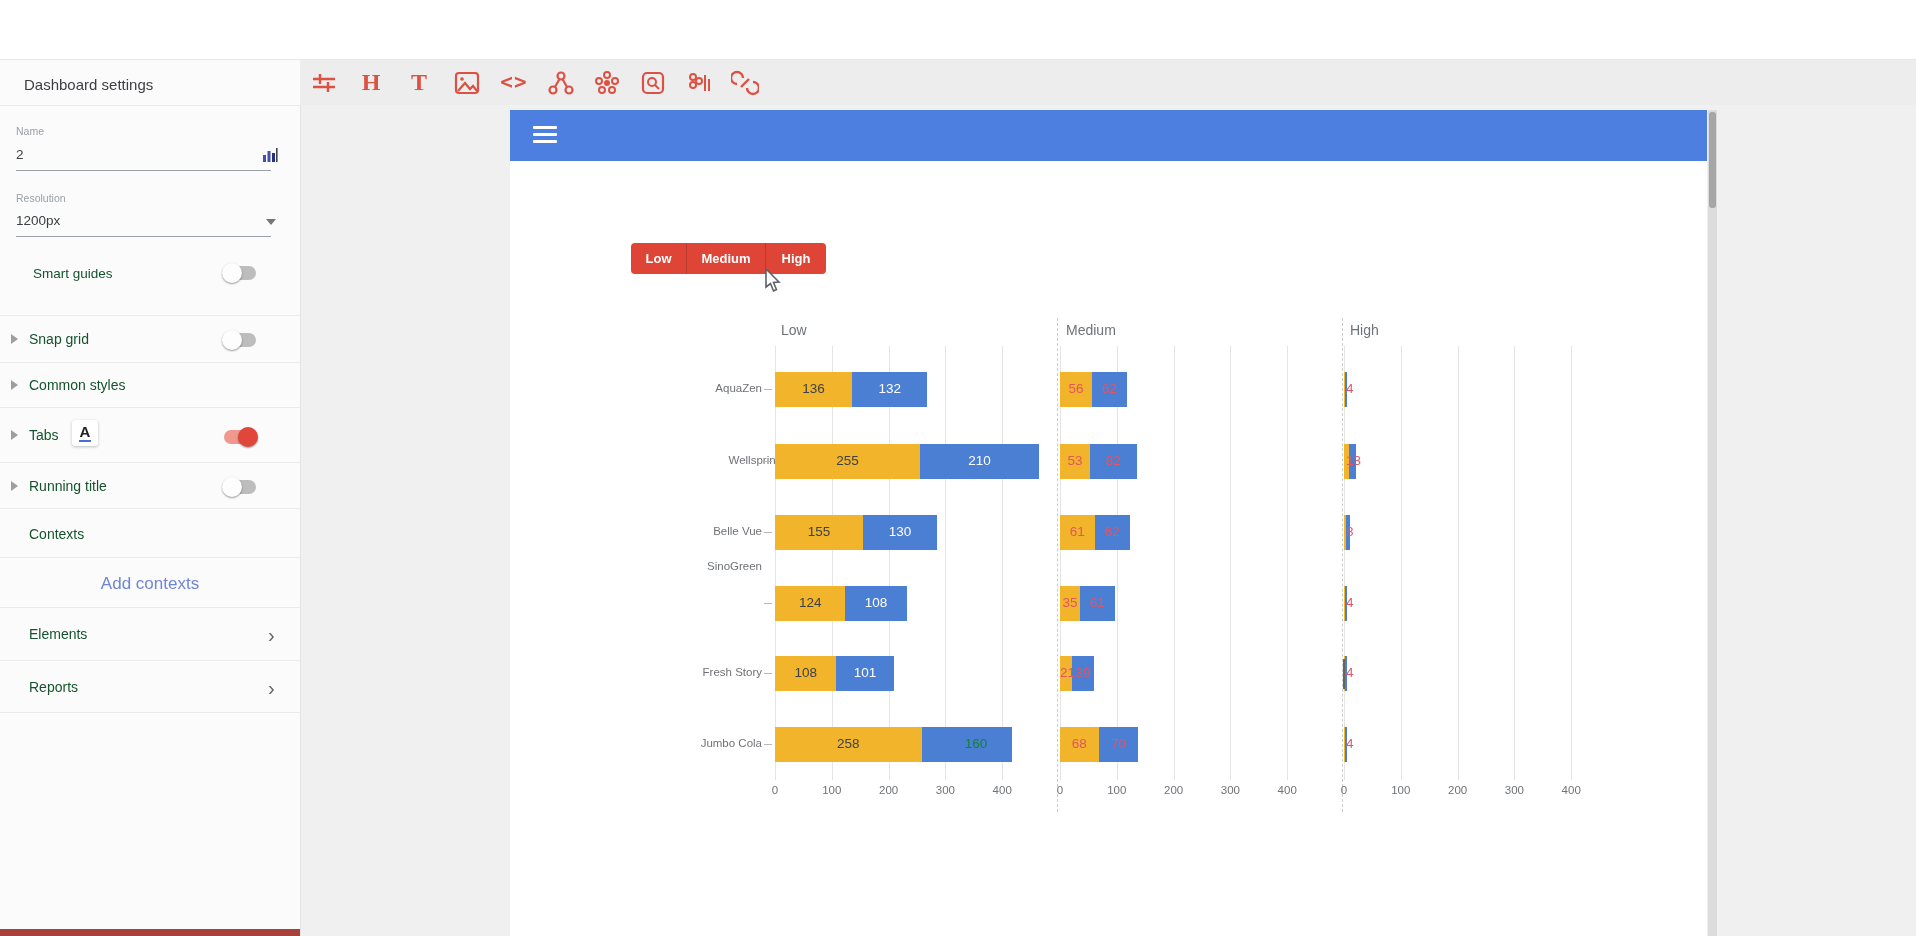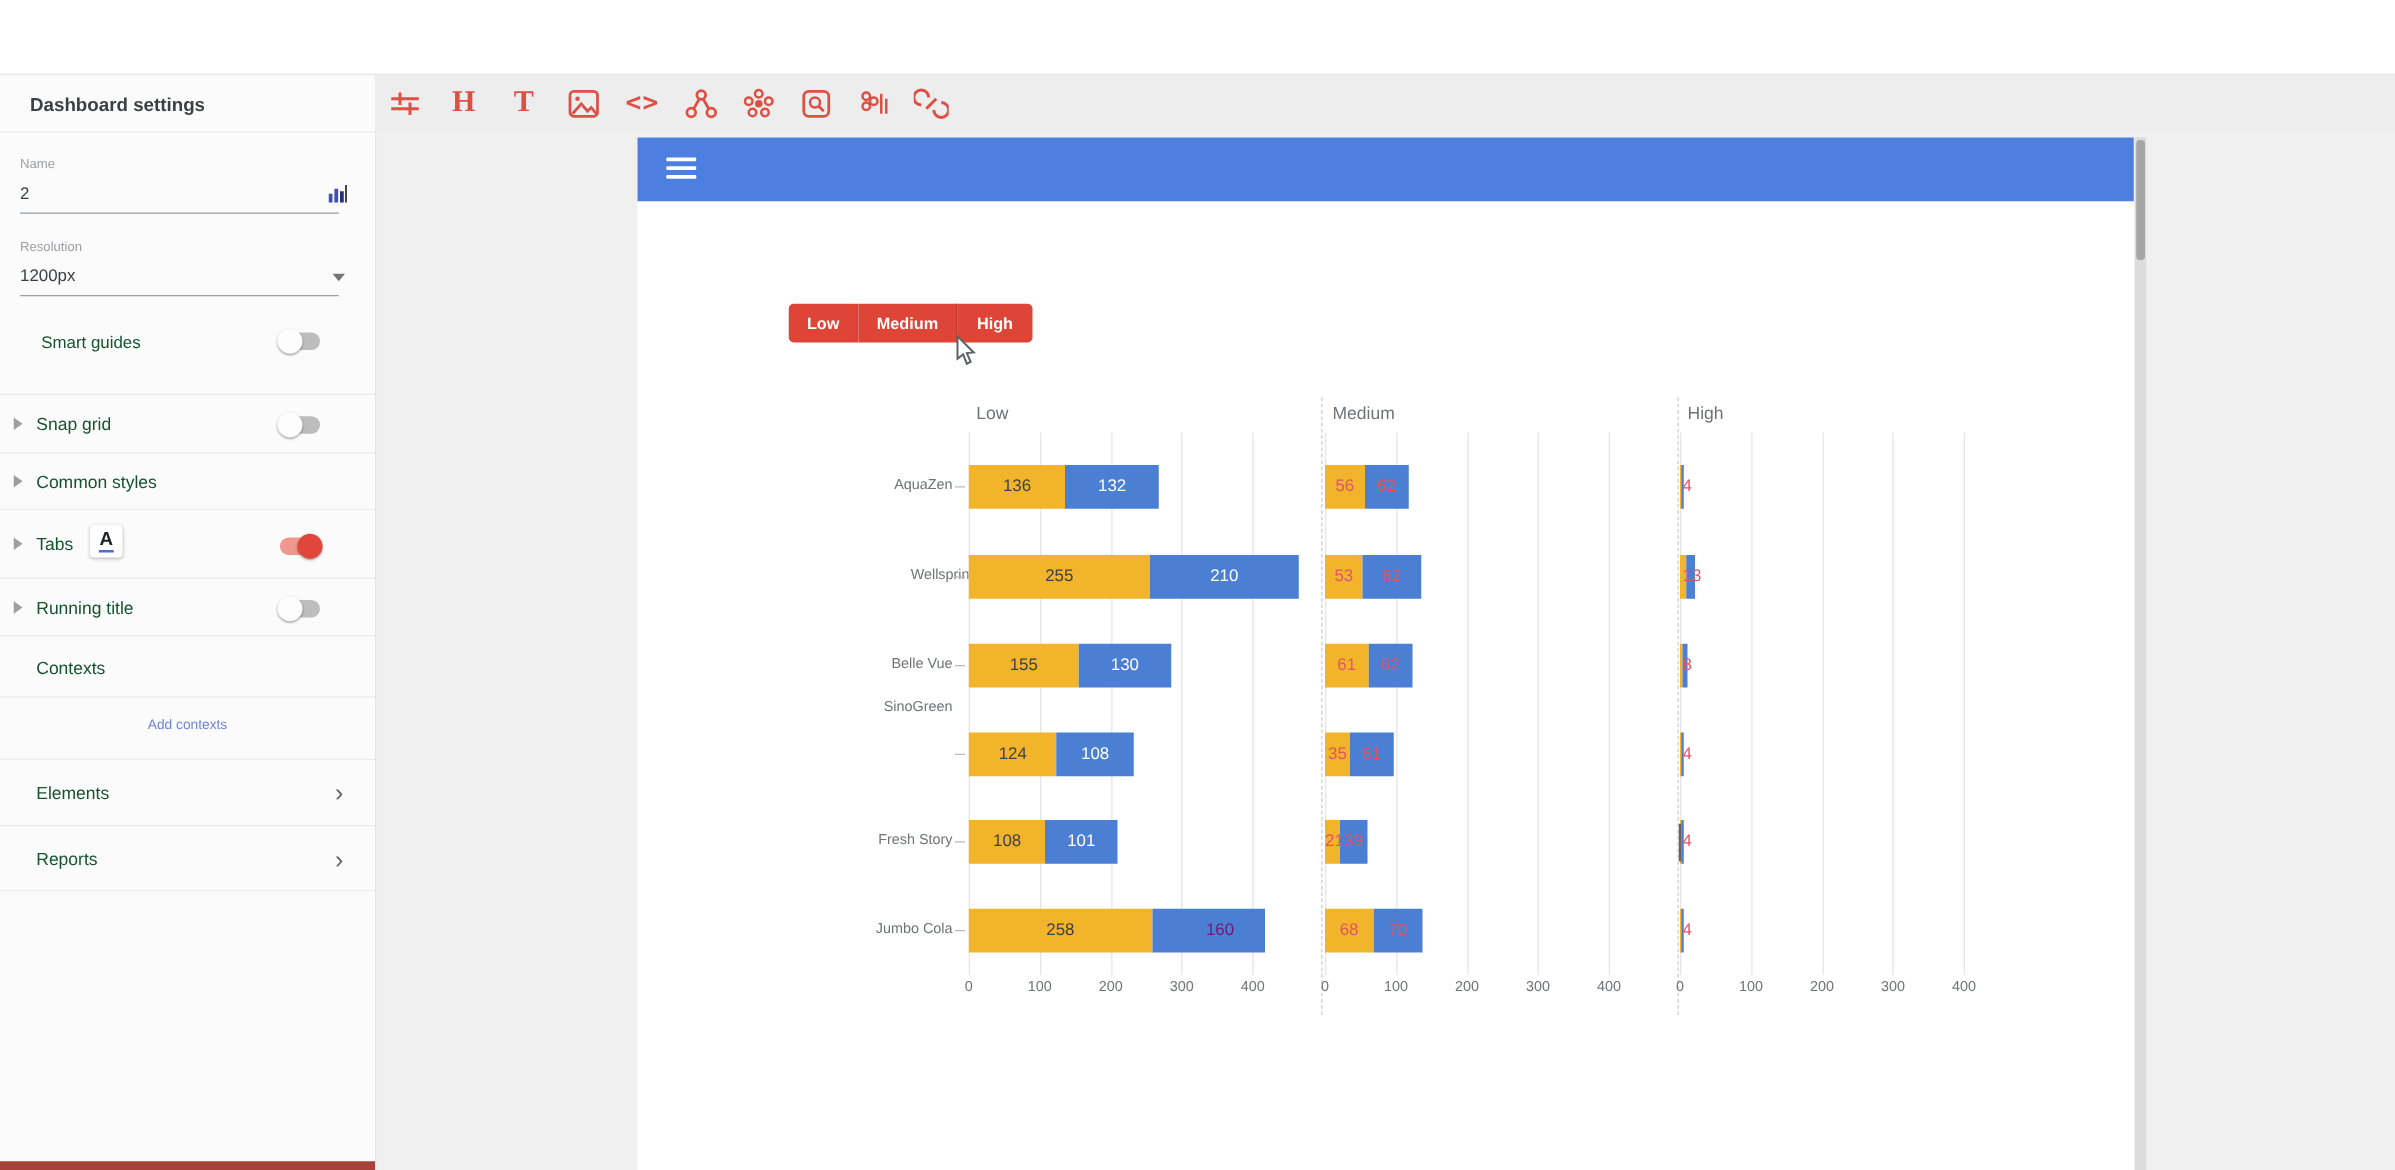--- a/index.html
+++ b/index.html
@@ -8,38 +8,38 @@
   .abs{position:absolute;}
   
   .topbar{left:0;top:0;width:1916px;height:59px;background:#ffffff;border-bottom:1px solid #e7e7e7;z-index:5;}
   .brand{left:52px;top:17px;font-size:21px;font-weight:bold;color:#232140;letter-spacing:.2px;}
   .docnum{left:219px;top:20px;font-size:15px;color:#5f6368;}
   .tb-sep{left:205px;top:14px;width:1px;height:30px;background:#e3e3e3;}
   .view{left:1634px;top:22px;font-size:12.5px;color:#8b8f94;letter-spacing:1.5px;}
   .gicon{color:#8b8f94;}
   
   .sidebar{left:0;top:59px;width:300px;height:877px;background:#fbfbfb;border-right:1px solid #e4e4e4;}
-  .sb-title{left:24px;top:76px;font-size:15px;color:#3d3f42;font-weight:700;}
+  .sb-title{left:24px;top:76px;font-size:15px;color:#3d3f42;font-weight:400;}
   .sb-div{left:0;width:300px;height:1px;background:#ebebeb;}
   .fld-label{left:16px;font-size:10.5px;color:#9aa0a6;}
   .fld-value{left:16px;font-size:13.5px;color:#3c4043;}
   .fld-line{left:16px;width:255px;height:1px;background:#9aa0a6;}
   .row-label{font-size:14px;color:#14532d;}
   .expander{width:0;height:0;border-left:7px solid #9e9e9e;border-top:5px solid transparent;border-bottom:5px solid transparent;}
   .chev{font-size:20px;color:#5f6368;line-height:14px;}
   .toggle{width:36px;height:14px;border-radius:7px;}
   .toggle .track{position:absolute;left:2px;top:0;width:32px;height:14px;border-radius:7px;background:#bdbdbd;}
   .toggle .thumb{position:absolute;top:-3px;width:20px;height:20px;border-radius:50%;background:#fdfdfd;box-shadow:0 1px 2px rgba(0,0,0,.4);}
   .toggle.off .thumb{left:0;}
   .toggle.on .track{background:#f0978e;}
   .toggle.on .thumb{left:16px;background:#e0473a;}
   .a-btn{left:72px;width:26px;height:26px;background:#fff;border-radius:3px;box-shadow:0 1px 3px rgba(0,0,0,.25);
          text-align:center;font-weight:bold;font-size:15px;color:#202124;line-height:24px;}
   .a-btn u{text-decoration:none;border-bottom:2px solid #4a6fd4;padding:0 1px;}
-  .addctx{left:0;width:300px;text-align:center;font-size:11px;color:#6f86d6;}
+  .addctx{left:0;width:300px;text-align:center;font-size:17px;color:#6f86d6;}
   .redstrip{left:0;top:929px;width:300px;height:7px;background:#a8413a;}
   
   .toolbar{left:300px;top:59px;width:1616px;height:46px;background:#ededed;}
   .ticon{top:69px;width:28px;height:28px;color:#dd5144;text-align:center;}
   .ticon svg{display:block;}
   .ticon.txt{font-family:"Liberation Serif","DejaVu Serif",serif;font-size:24px;font-weight:bold;line-height:26px;}
   .ticon.code{font-family:"DejaVu Sans Mono",monospace;font-size:21px;font-weight:bold;line-height:26px;letter-spacing:1px;}
   
   .canvas{left:510px;top:110px;width:1197px;height:826px;background:#ffffff;}
   .tabhead{left:510px;top:110px;width:1197px;height:51px;background:#4c7fe0;}
@@ -295,21 +295,21 @@
       <div class="abs bar" style="left:845.432px;top:586px;width:61.343999999999994px;background:#4a7fd3;"></div>
       <div class="abs vlabel" style="left:775px;top:595px;width:70.43199999999999px;color:#3f4144;">124</div>
       <div class="abs vlabel" style="left:845.432px;top:595px;width:61.343999999999994px;color:#ffffff;">108</div>
       <div class="abs bar" style="left:775px;top:656px;width:61.343999999999994px;background:#f1b42a;"></div>
       <div class="abs bar" style="left:836.344px;top:656px;width:57.367999999999995px;background:#4a7fd3;"></div>
       <div class="abs vlabel" style="left:775px;top:665px;width:61.343999999999994px;color:#3f4144;">108</div>
       <div class="abs vlabel" style="left:836.344px;top:665px;width:57.367999999999995px;color:#ffffff;">101</div>
       <div class="abs bar" style="left:775px;top:727px;width:146.54399999999998px;background:#f1b42a;"></div>
       <div class="abs bar" style="left:921.544px;top:727px;width:90.88px;background:#4a7fd3;"></div>
       <div class="abs vlabel" style="left:775px;top:736px;width:146.54399999999998px;color:#3f4144;">258</div>
-      <div class="abs vlabel" style="left:921.544px;top:736px;width:109px;color:#701a75;">160</div>
+      <div class="abs vlabel" style="left:921.544px;top:736px;width:109px;color:#15803d;">160</div>
       <div class="abs ptitle" style="left:1066px;top:322px;">Medium</div>
       <div class="abs gridline" style="left:1060px;top:346px;height:434px;"></div>
       <div class="abs axlabel" style="left:1038px;top:784px;">0</div>
       <div class="abs gridline" style="left:1116.8px;top:346px;height:434px;"></div>
       <div class="abs axlabel" style="left:1094.8px;top:784px;">100</div>
       <div class="abs gridline" style="left:1173.6px;top:346px;height:434px;"></div>
       <div class="abs axlabel" style="left:1151.6px;top:784px;">200</div>
       <div class="abs gridline" style="left:1230.4px;top:346px;height:434px;"></div>
       <div class="abs axlabel" style="left:1208.4px;top:784px;">300</div>
       <div class="abs gridline" style="left:1287.2px;top:346px;height:434px;"></div>

